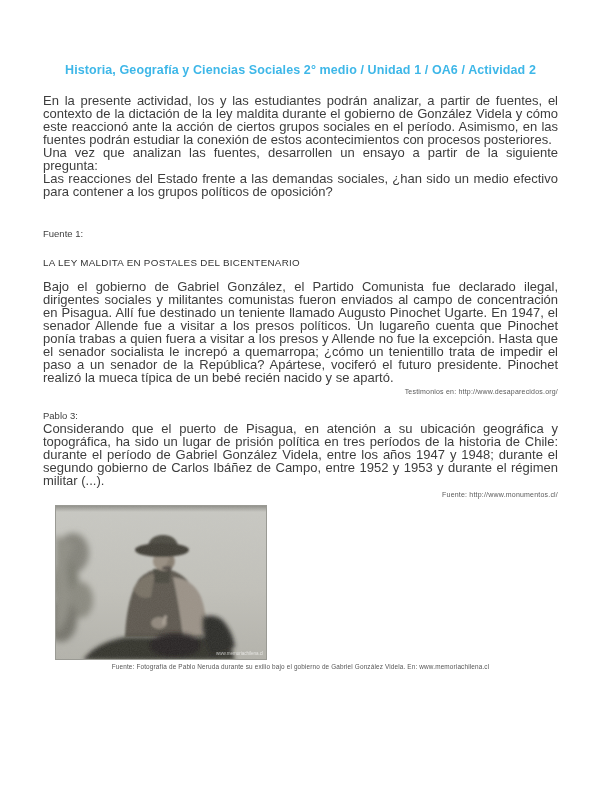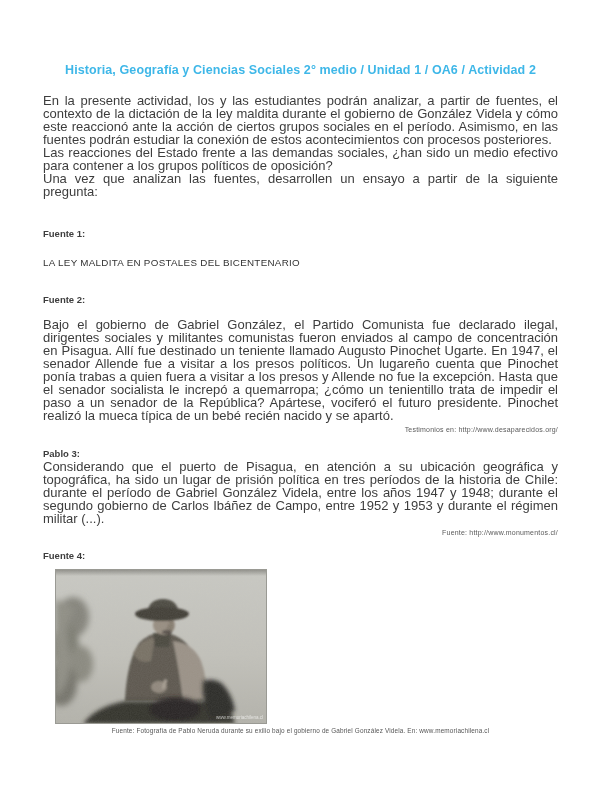--- a/index.html
+++ b/index.html
@@ -32,21 +32,20 @@
     font-size: 13px;
     line-height: 13px;
     text-align: justify;
   }
   .intro-block { margin: 0; }
   .question-block { margin: 0; }
   .fuente-label {
     font-size: 9.5px;
     line-height: 13px;
     margin-top: 29px;
-    font-weight: bold;
   }
   .source1-heading {
     text-align: left;
     font-size: 9.8px;
     color: #333333;
     letter-spacing: 0.3px;
     margin-top: 17px;
   }
   .source1-url {
     font-family: "Liberation Serif", serif;
@@ -81,35 +80,33 @@
   svg { display: block; }
 </style>
 </head>
 <body>
 
 <div class="page">
 
   <div class="doc-title">Historia, Geografía y Ciencias Sociales 2° medio / Unidad 1 / OA6 / Actividad 2</div>
 
   <div class="body-text intro-block">En la presente actividad, los y las estudiantes podrán analizar, a partir de fuentes, el contexto de la dictación de la ley maldita durante el gobierno de González Videla y cómo este reaccionó ante la acción de ciertos grupos sociales en el período. Asimismo, en las fuentes podrán estudiar la conexión de estos acontecimientos con procesos posteriores.</div>
+  <div class="body-text">Una vez que analizan las fuentes, desarrollen un ensayo a partir de la siguiente pregunta:</div>
   <div class="body-text question-block">Las reacciones del Estado frente a las demandas sociales, ¿han sido un medio efectivo para contener a los grupos políticos de oposición?</div>
-  <div class="body-text">Una vez que analizan las fuentes, desarrollen un ensayo a partir de la siguiente pregunta:</div>
 
   <div class="fuente-label">Fuente 1:</div>
   <div class="source1-heading">LA LEY MALDITA EN POSTALES DEL BICENTENARIO</div>
 
-  <div class="fuente-label" style="margin-top:25px;">Fuente 2:</div>
   <div class="body-text source2-body">Bajo el gobierno de Gabriel González, el Partido Comunista fue declarado ilegal, dirigentes sociales y militantes comunistas fueron enviados al campo de concentración en Pisagua. Allí fue destinado un teniente llamado Augusto Pinochet Ugarte. En 1947, el senador Allende fue a visitar a los presos políticos. Un lugareño cuenta que Pinochet ponía trabas a quien fuera a visitar a los presos y Allende no fue la excepción. Hasta que el senador socialista le increpó a quemarropa; ¿cómo un tenientillo trata de impedir el paso a un senador de la República? Apártese, vociferó el futuro presidente. Pinochet realizó la mueca típica de un bebé recién nacido y se apartó.</div>
   <div class="credit-line">Testimonios en: http://www.desaparecidos.org/</div>
 
   <div class="fuente-label" style="margin-top:14px;">Pablo 3:</div>
   <div class="body-text">Considerando que el puerto de Pisagua, en atención a su ubicación geográfica y topográfica, ha sido un lugar de prisión política en tres períodos de la historia de Chile: durante el período de Gabriel González Videla, entre los años 1947 y 1948; durante el segundo gobierno de Carlos Ibáñez de Campo, entre 1952 y 1953 y durante el régimen militar (...).</div>
   <div class="credit-line">Fuente: http://www.monumentos.cl/</div>
 
-  <div class="fuente-label" style="margin-top:13px;">Fuente 4:</div>
 
   <div class="source4-photo-wrap">
     <svg width="212" height="155" viewBox="0 0 212 155" xmlns="http://www.w3.org/2000/svg">
       <defs>
         <linearGradient id="sky" x1="0" y1="0" x2="0" y2="1">
           <stop offset="0" stop-color="#c9c9c3"></stop>
           <stop offset="0.55" stop-color="#c2c1ba"></stop>
           <stop offset="1" stop-color="#b3b2aa"></stop>
         </linearGradient>
         <linearGradient id="topbar" x1="0" y1="0" x2="0" y2="1">

